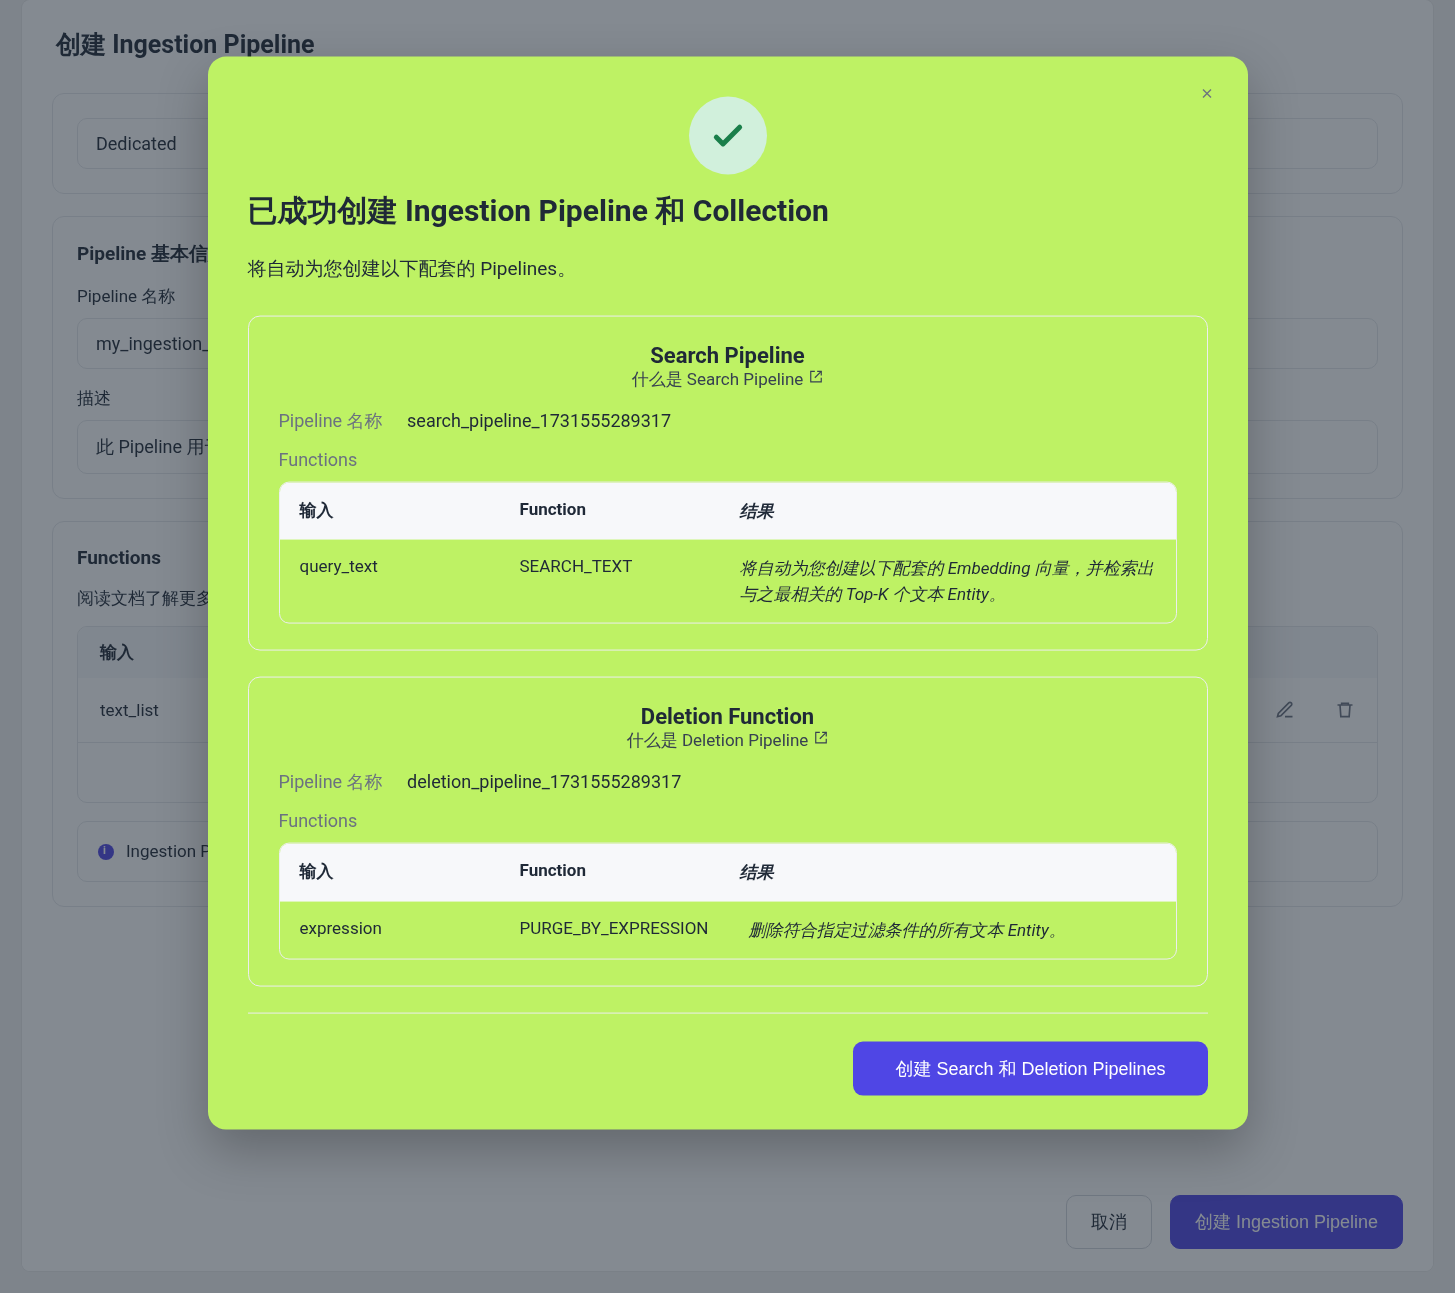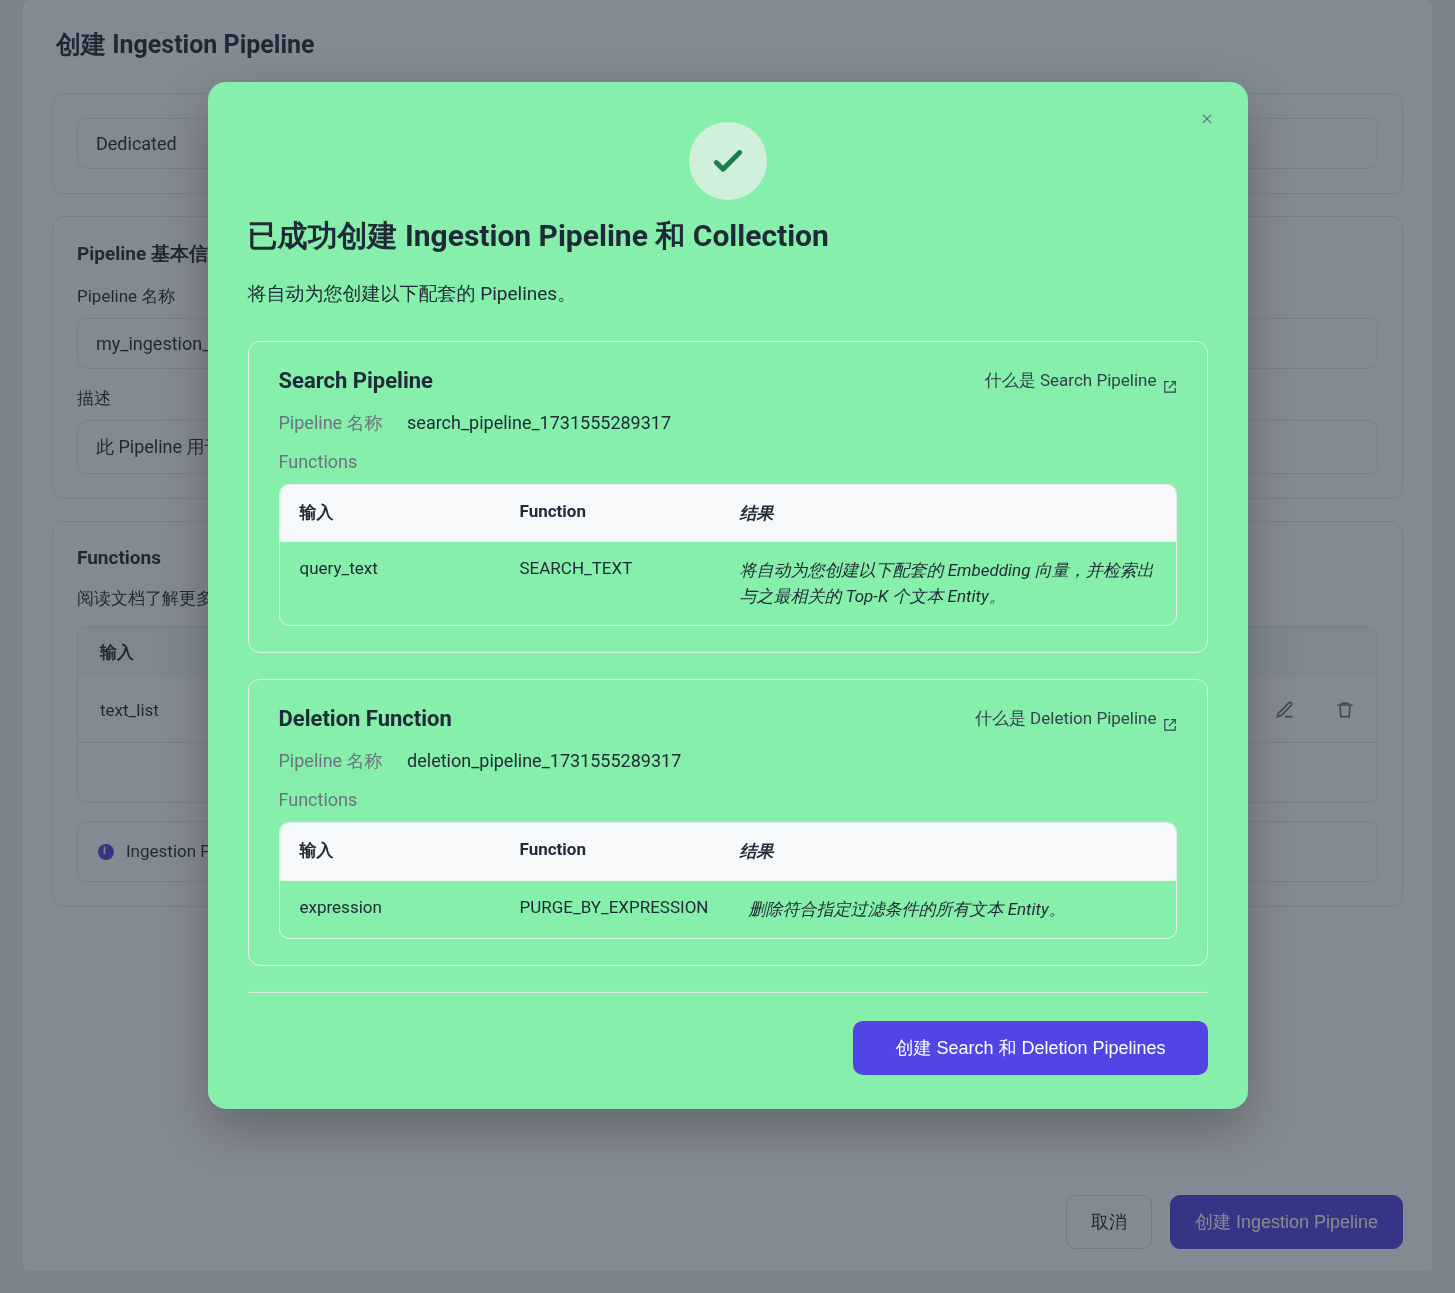--- a/index.html
+++ b/index.html
@@ -129,21 +129,21 @@
     position: absolute;
     inset: 0;
     background: rgba(31,41,55,0.55);
   }
   
   .modal {
     position: absolute;
     left: 50%; top: 50%;
     transform: translate(-50%, -55%);
     width: 1040px;
-    background: #86efac;
+    background: #bef264;
     border-radius: 18px;
     box-shadow: 0 20px 50px rgba(0,0,0,0.25);
     padding: 40px 40px 34px;
   }
   .check-badge {
     width: 78px; height: 78px;
     border-radius: 50%;
     background: #d1f0dc;
     display: flex; align-items: center; justify-content: center;
     margin: 0 auto 10px;
@@ -174,31 +174,32 @@
     border: 1px solid #ecedef;
     border-radius: 12px;
     padding: 26px 30px;
     margin-bottom: 26px;
   }
   .pipe-head {
     display: flex;
     justify-content: space-between;
     align-items: center;
     margin-bottom: 18px;
+    flex-direction: column;
   }
   .pipe-head h3 {
     font-size: 22px;
     font-weight: 700;
     color: #1f2937;
   }
   .what-link {
     font-size: 17px;
     color: #374151;
     display: flex;
-    align-items: flex-end;
+    align-items: flex-start;
     gap: 6px;
     cursor: pointer;
   }
   .ext-icon {
     width: 14px; height: 14px; display:inline-block;
   }
   .kv-line {
     font-size: 18px;
     margin-bottom: 16px;
   }

